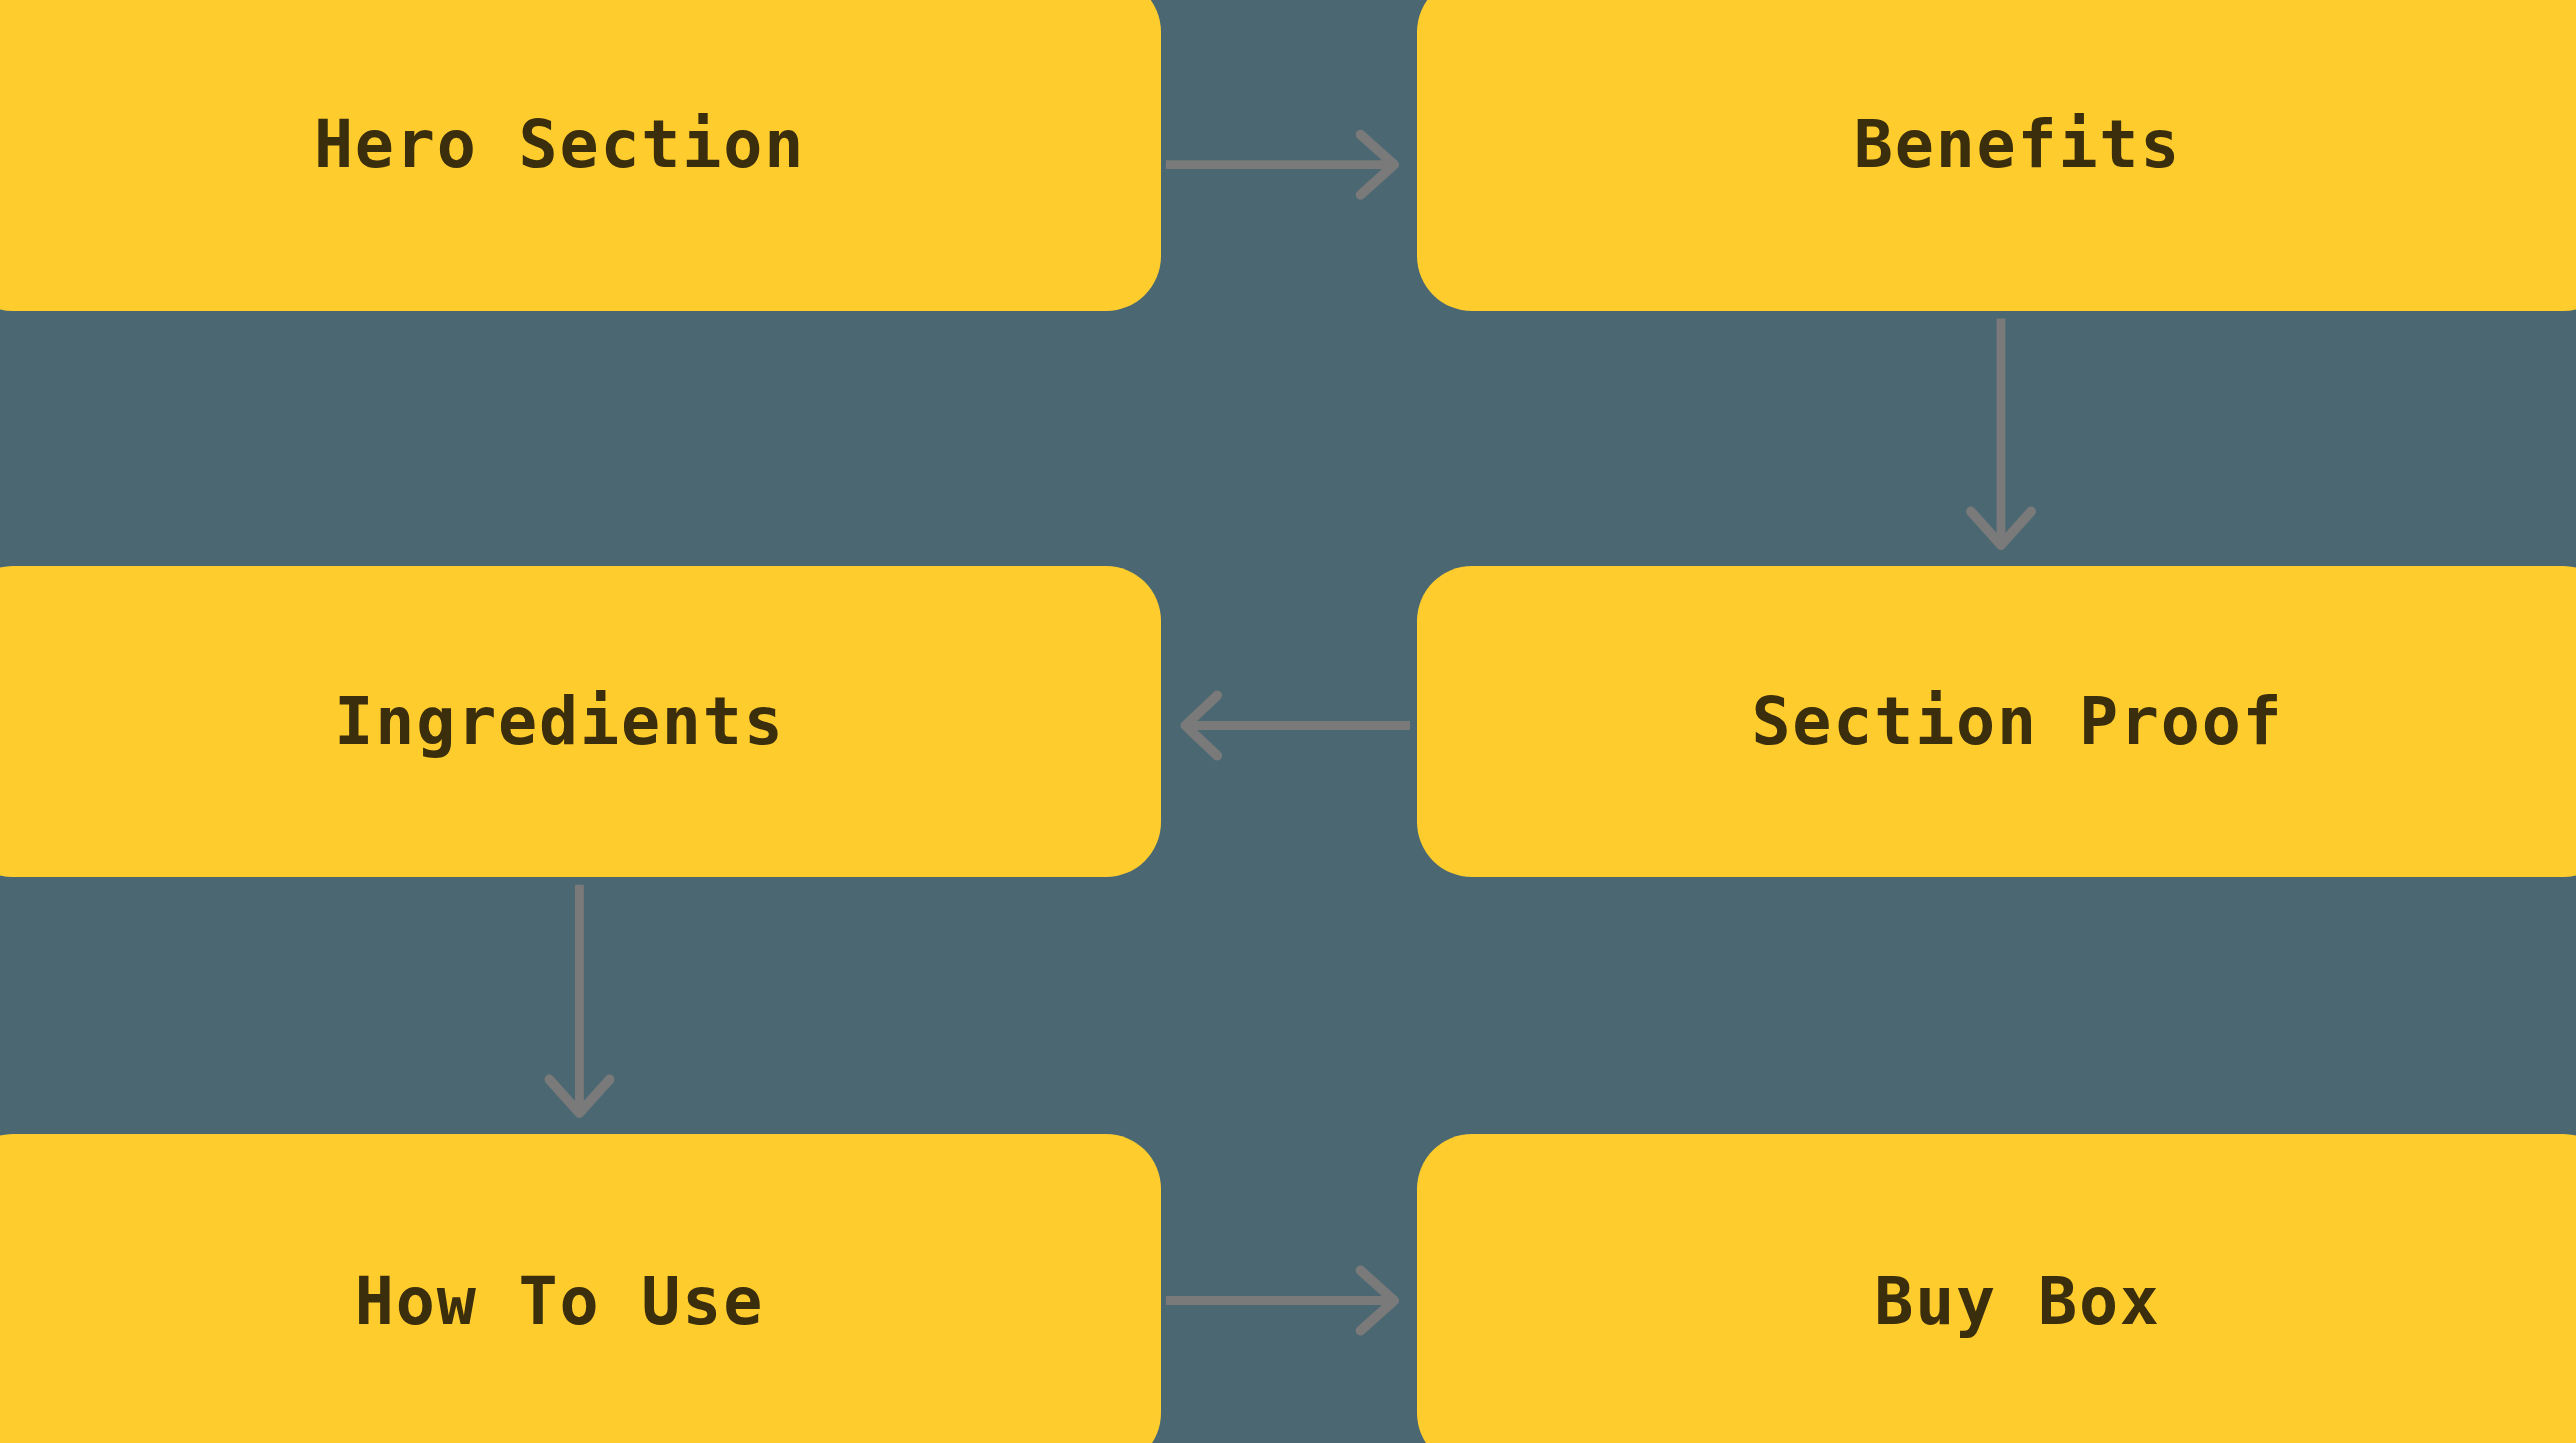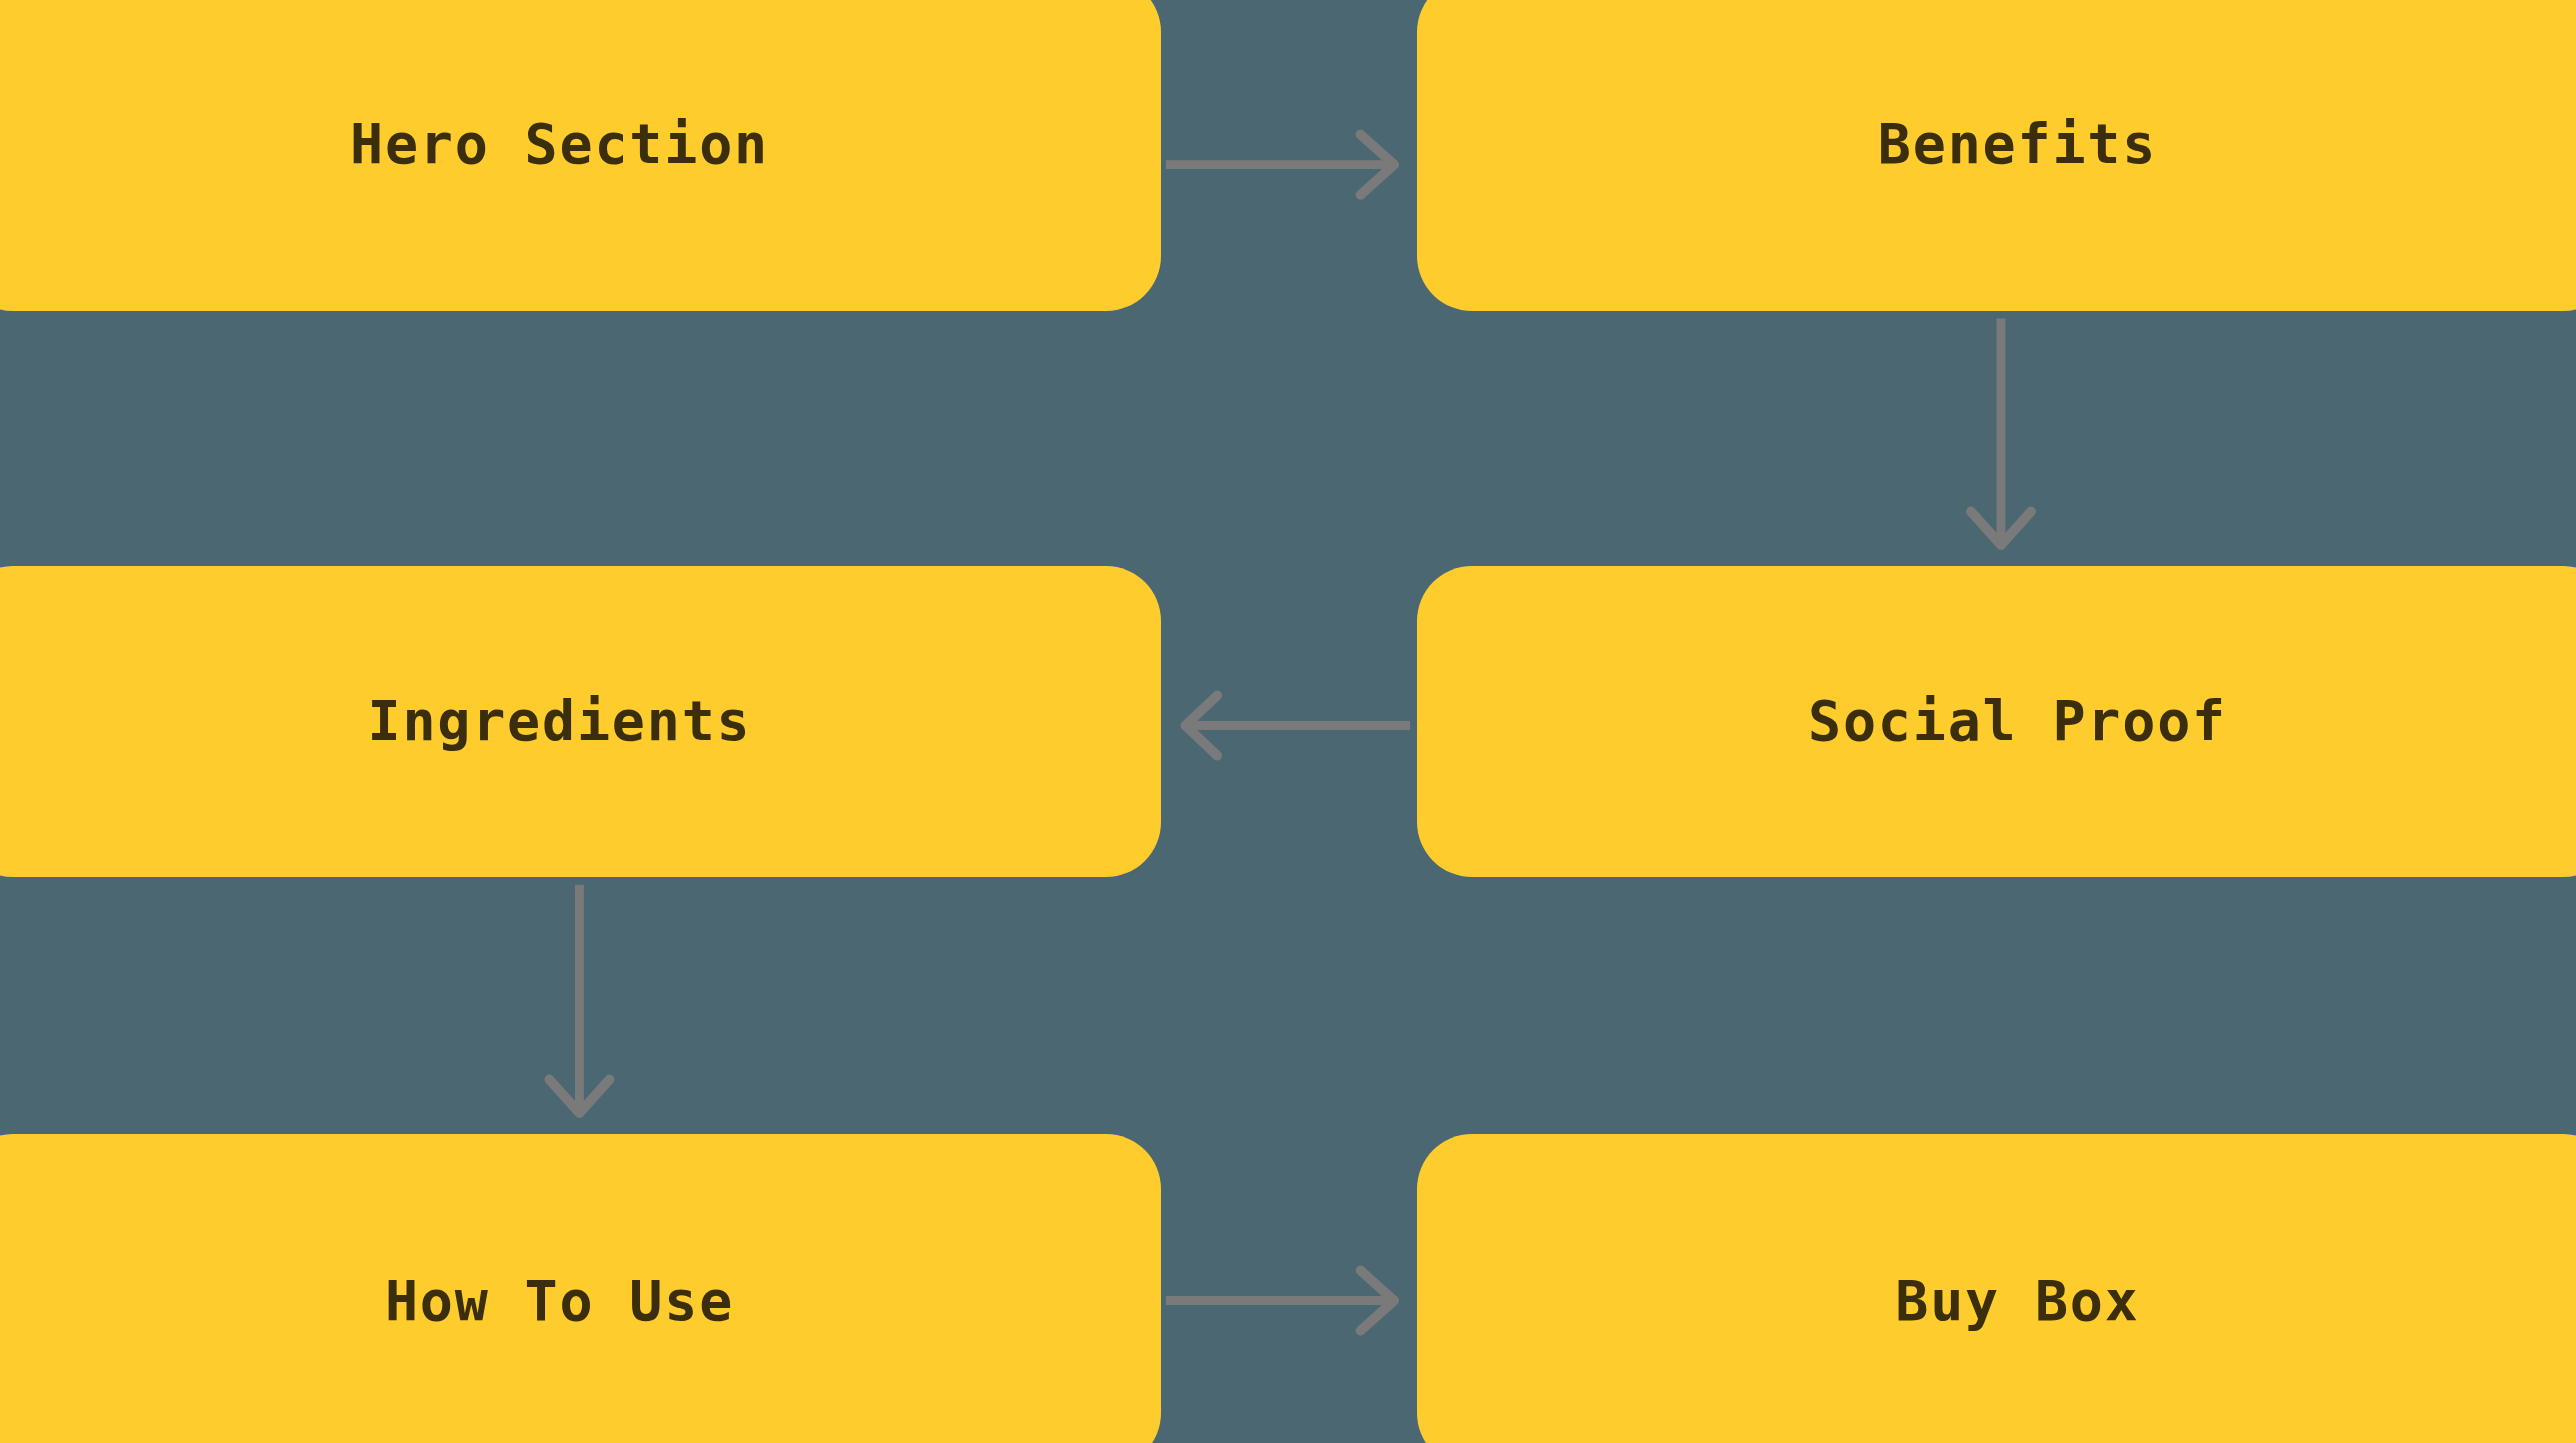--- a/index.html
+++ b/index.html
@@ -19,21 +19,21 @@
     position: absolute;
     background: #ffcc2e;
     border-radius: 55px;
     display: flex;
     align-items: center;
     justify-content: center;
     box-sizing: border-box;
   }
   .node-label {
     color: #3a2e0c;
-    font-size: 55px;
+    font-size: 65px;
     font-weight: 700;
     letter-spacing: 1.8px;
     line-height: 1;
     white-space: nowrap;
     font-family: "DejaVu Sans Mono", "Liberation Mono", monospace;
   }
   
   #node-hero      { left: -42px;  top: -23px;   width: 1203px; height: 334px; }
   #node-benefits  { left: 1417px; top: -23px;   width: 1201px; height: 334px; }
   #node-ingredients { left: -42px;  top: 566px;  width: 1203px; height: 311px; }
@@ -89,21 +89,21 @@
 
   <div class="node" id="node-benefits">
     <span class="node-label">Benefits</span>
   </div>
 
   <div class="node" id="node-ingredients">
     <span class="node-label">Ingredients</span>
   </div>
 
   <div class="node" id="node-social">
-    <span class="node-label">Social Proof</span>
+    <span class="node-label">Section Proof</span>
   </div>
 
   <div class="node" id="node-howtouse">
     <span class="node-label">How To Use</span>
   </div>
 
   <div class="node" id="node-buybox">
     <span class="node-label">Buy Box</span>
   </div>
 

